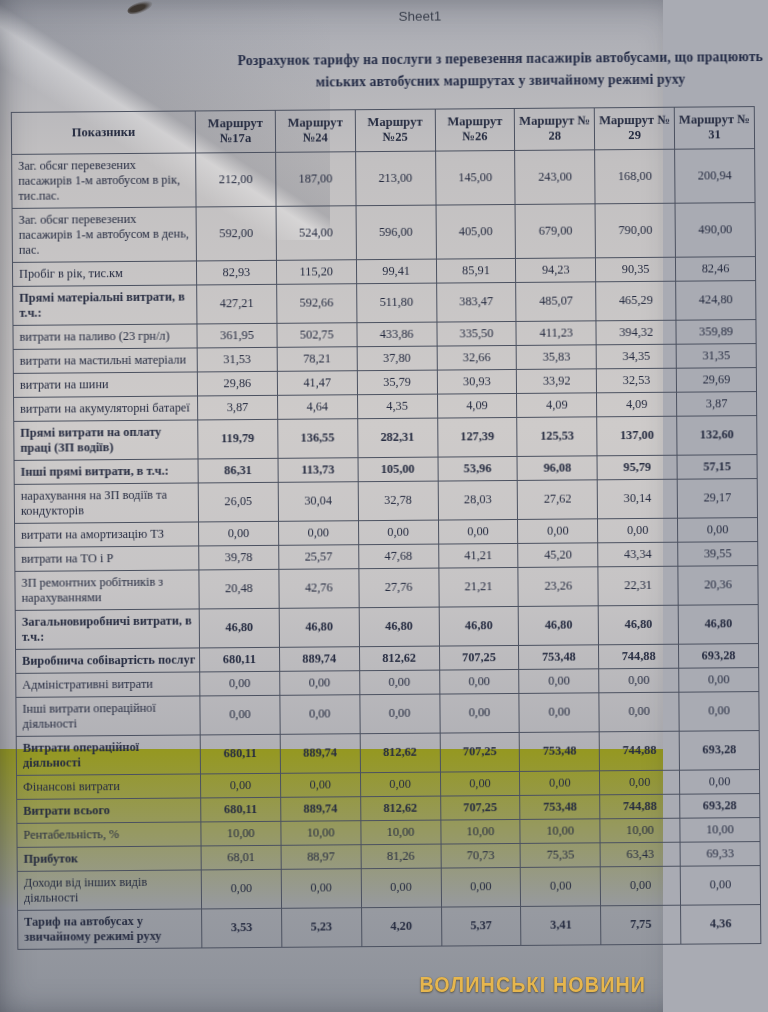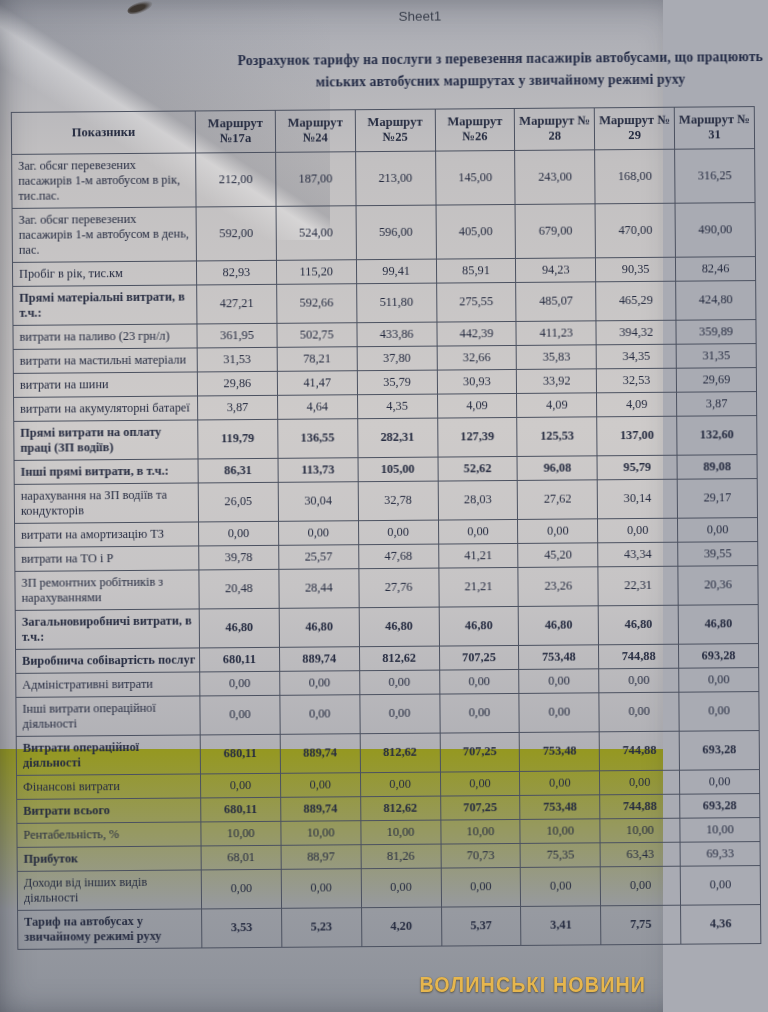--- a/index.html
+++ b/index.html
@@ -109,58 +109,58 @@
         </thead>
       <tbody>
           <tr>
             <td class="lbl">Заг. обсяг перевезених пасажирів 1-м автобусом в рік, тис.пас.</td>
             <td class="val">212,00</td>
             <td class="val">187,00</td>
             <td class="val">213,00</td>
             <td class="val">145,00</td>
             <td class="val">243,00</td>
             <td class="val">168,00</td>
-            <td class="val">316,25</td>
+            <td class="val">200,94</td>
           </tr>
           <tr>
             <td class="lbl">Заг. обсяг перевезених пасажирів 1-м автобусом в день, пас.</td>
             <td class="val">592,00</td>
             <td class="val">524,00</td>
             <td class="val">596,00</td>
             <td class="val">405,00</td>
             <td class="val">679,00</td>
-            <td class="val">470,00</td>
+            <td class="val">790,00</td>
             <td class="val">490,00</td>
           </tr>
           <tr>
             <td class="lbl">Пробіг в рік, тис.км</td>
             <td class="val">82,93</td>
             <td class="val">115,20</td>
             <td class="val">99,41</td>
             <td class="val">85,91</td>
             <td class="val">94,23</td>
             <td class="val">90,35</td>
             <td class="val">82,46</td>
           </tr>
           <tr>
             <td class="lbl b">Прямі матеріальні витрати, в т.ч.:</td>
             <td class="val">427,21</td>
             <td class="val">592,66</td>
             <td class="val">511,80</td>
-            <td class="val">275,55</td>
+            <td class="val">383,47</td>
             <td class="val">485,07</td>
             <td class="val">465,29</td>
             <td class="val">424,80</td>
           </tr>
           <tr>
             <td class="lbl">витрати на паливо (23 грн/л)</td>
             <td class="val">361,95</td>
             <td class="val">502,75</td>
             <td class="val">433,86</td>
-            <td class="val">442,39</td>
+            <td class="val">335,50</td>
             <td class="val">411,23</td>
             <td class="val">394,32</td>
             <td class="val">359,89</td>
           </tr>
           <tr>
             <td class="lbl">витрати на мастильні матеріали</td>
             <td class="val">31,53</td>
             <td class="val">78,21</td>
             <td class="val">37,80</td>
             <td class="val">32,66</td>
@@ -196,24 +196,24 @@
             <td class="val b">127,39</td>
             <td class="val b">125,53</td>
             <td class="val b">137,00</td>
             <td class="val b">132,60</td>
           </tr>
           <tr>
             <td class="lbl b">Інші прямі витрати, в т.ч.:</td>
             <td class="val b">86,31</td>
             <td class="val b">113,73</td>
             <td class="val b">105,00</td>
-            <td class="val b">52,62</td>
+            <td class="val b">53,96</td>
             <td class="val b">96,08</td>
             <td class="val b">95,79</td>
-            <td class="val b">89,08</td>
+            <td class="val b">57,15</td>
           </tr>
           <tr>
             <td class="lbl">нарахування на ЗП водіїв та кондукторів</td>
             <td class="val">26,05</td>
             <td class="val">30,04</td>
             <td class="val">32,78</td>
             <td class="val">28,03</td>
             <td class="val">27,62</td>
             <td class="val">30,14</td>
             <td class="val">29,17</td>
@@ -234,21 +234,21 @@
             <td class="val">25,57</td>
             <td class="val">47,68</td>
             <td class="val">41,21</td>
             <td class="val">45,20</td>
             <td class="val">43,34</td>
             <td class="val">39,55</td>
           </tr>
           <tr>
             <td class="lbl">ЗП ремонтних робітників з нарахуваннями</td>
             <td class="val">20,48</td>
-            <td class="val">28,44</td>
+            <td class="val">42,76</td>
             <td class="val">27,76</td>
             <td class="val">21,21</td>
             <td class="val">23,26</td>
             <td class="val">22,31</td>
             <td class="val">20,36</td>
           </tr>
           <tr>
             <td class="lbl b">Загальновиробничі витрати, в т.ч.:</td>
             <td class="val b">46,80</td>
             <td class="val b">46,80</td>

